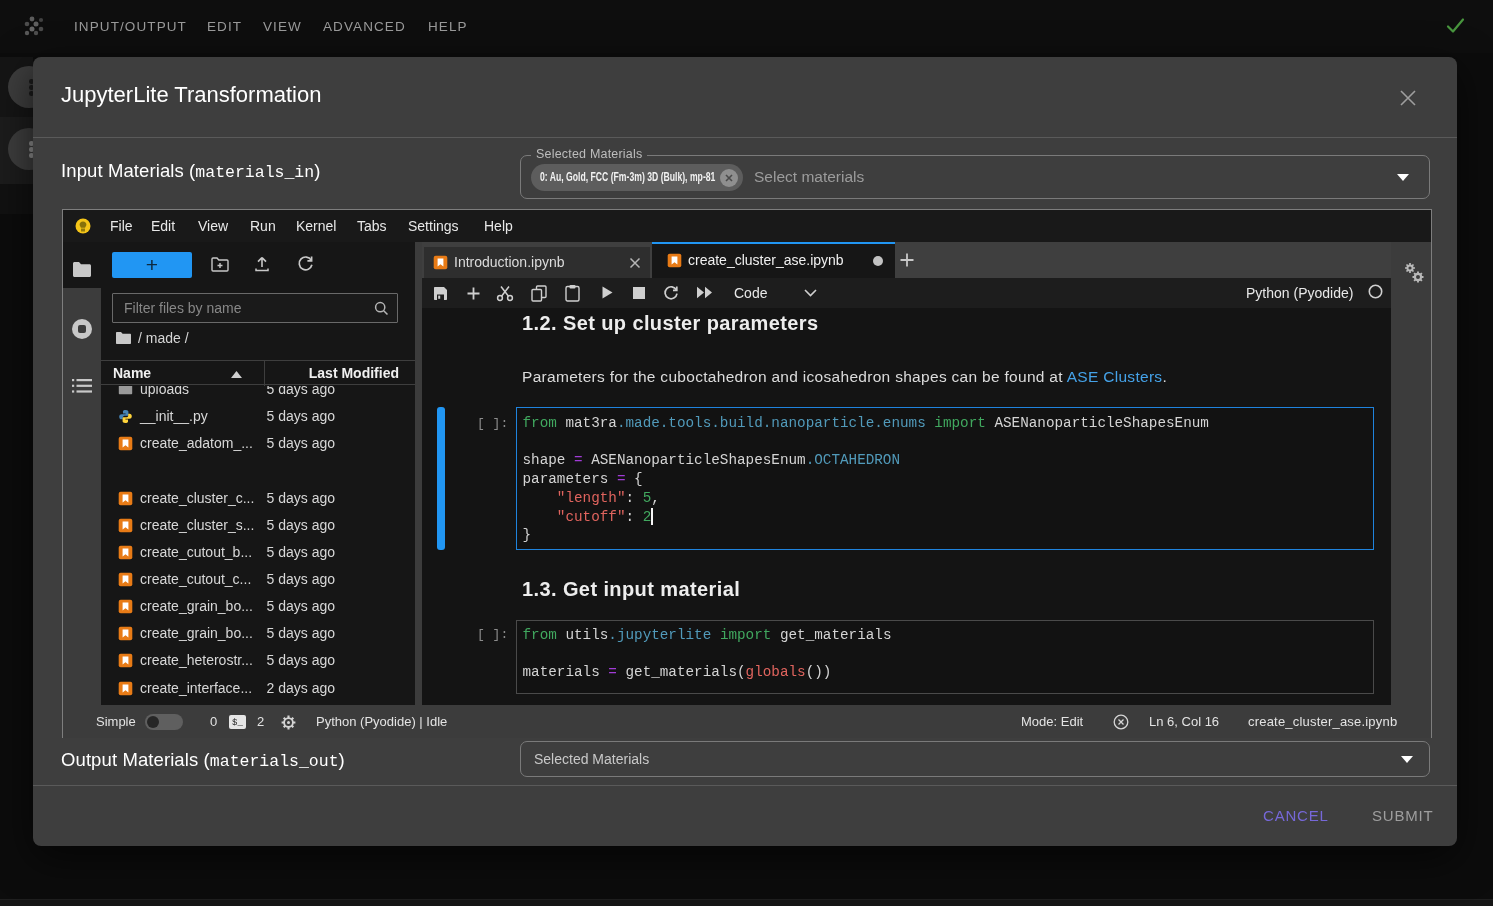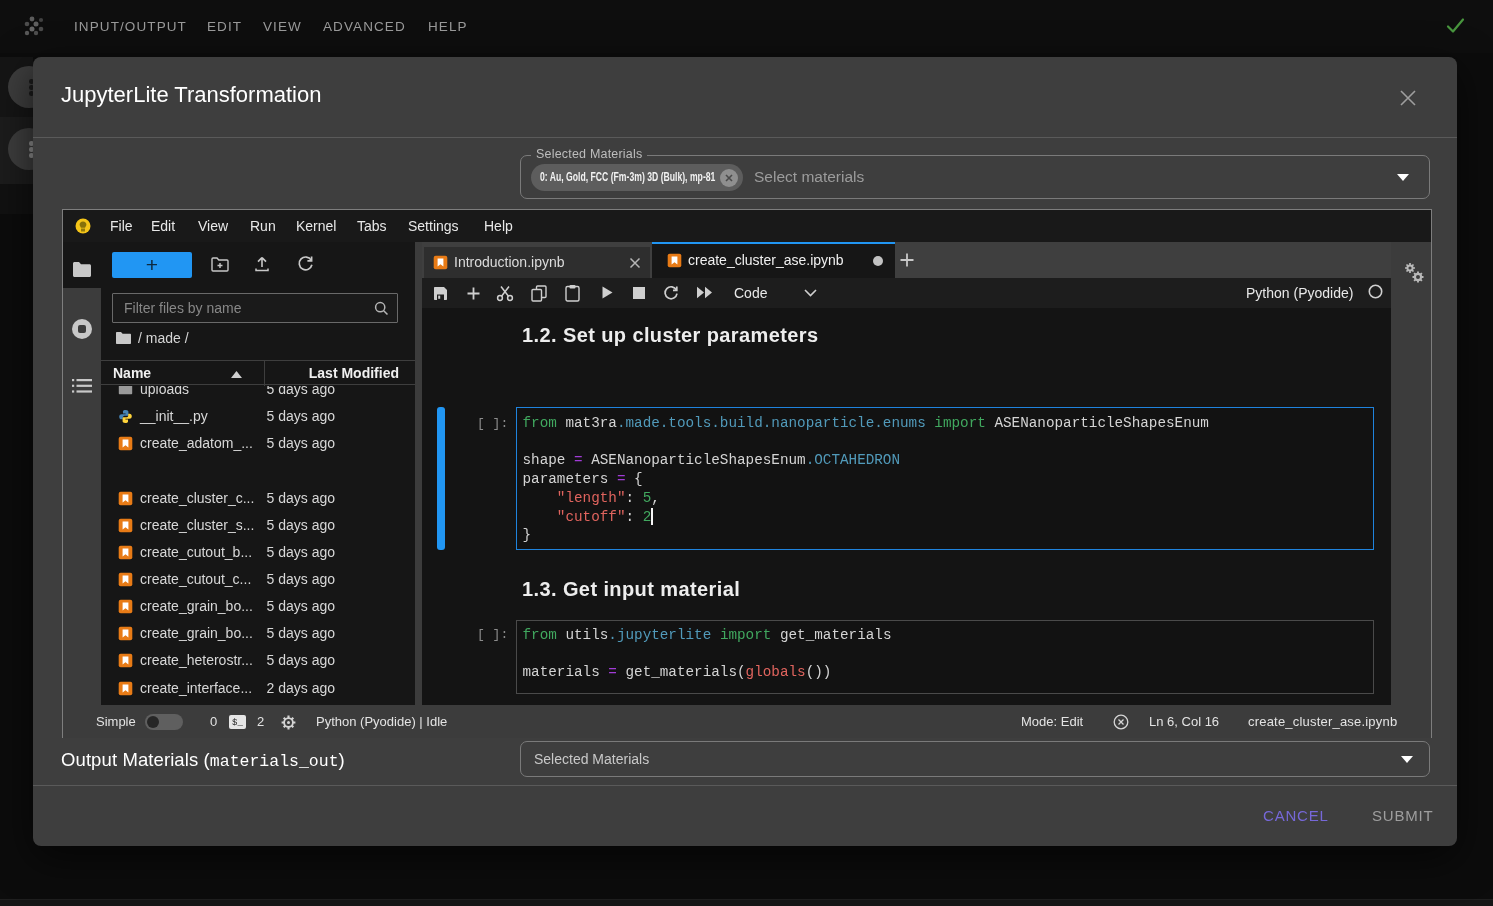--- a/index.html
+++ b/index.html
@@ -112,20 +112,21 @@
 </div>
 <div class="abs" id="bottomband"></div>
 
 <div class="abs" id="modal">
   <div class="abs" id="mtitle">JupyterLite Transformation</div>
   <svg class="abs" id="mclose" viewBox="0 0 28 28">
       <path d="M7 7 L21 21 M21 7 L7 21" stroke="#9e9e9e" stroke-width="1.6"></path>
     </svg>
   <div class="hdiv" style="top:80px"></div>
 
+  <div class="iolabel" style="left:28px;top:103px">Input Materials (<span class="mono">materials_in</span>)</div>
   <div class="selbox" id="inpsel">
     <span class="notch">Selected Materials</span>
     <span id="chip">
         <span id="chiptext">0: Au, Gold, FCC (Fm-3m) 3D (Bulk), mp-81</span>
       <span id="chipx">
           <svg width="18" height="18" viewBox="0 0 18 18">
             <path d="M6 6 L12 12 M12 6 L6 12" stroke="#4a4a4a" stroke-width="1.6"></path>
           </svg>
         </span>
     </span>
@@ -356,21 +357,22 @@
             </svg>
 <svg class="abs" style="left:274px;top:8px" width="17" height="13" viewBox="0 0 17 13">
               <path d="M1 .8 L8 6.5 L1 12.2 Z M9 .8 L16 6.5 L9 12.2 Z" fill="#cfcfcf"></path>
             </svg>
 <span class="abs" style="left:312px;top:0;line-height:30px;font-size:14px;color:#e8e8e8">Code</span>
 <svg class="abs" style="left:382px;top:11px" width="13" height="8" viewBox="0 0 13 8">
               <path d="M1 1 L6.5 6.5 L12 1" stroke="#cfcfcf" stroke-width="1.6" fill="none"></path>
             </svg>
           </div>
         <div id="ncontent">
-          <div class="nb-h" style="left:100px;top:16px">1.2. Set up cluster parameters</div>
+          <div class="nb-h" style="left:100px;top:4px">1.2. Set up cluster parameters</div>
+          <div class="abs" style="left:100px;top:60px;font-size:15.5px;letter-spacing:.3px;color:#dcdcdc;white-space:nowrap">Parameters for the cuboctahedron and icosahedron shapes can be found at <span style="color:#45a2e8">ASE Clusters</span>.</div>
           <div class="abs" style="left:15px;top:99px;width:8px;height:143px;background:#2196f3;border-radius:3px"></div>
           <div class="prompt" style="left:55px;top:108px">[ ]:</div>
           <div class="cell" style="left:94px;top:99px;width:858px;height:143px;border:1.5px solid #1f83dd">
             <div class="codeline" style="top:6px"><span class="kw">from</span> mat3ra<span class="mod">.made.tools.build.nanoparticle.enums</span> <span class="kw">import</span> ASENanoparticleShapesEnum</div>
             <div class="codeline" style="top:43px">shape <span class="op">=</span> ASENanoparticleShapesEnum<span class="mod">.OCTAHEDRON</span></div>
             <div class="codeline" style="top:62px">parameters <span class="op">=</span> {</div>
             <div class="codeline" style="top:81px">    <span class="str">"length"</span>: <span class="num">5</span>,</div>
             <div class="codeline" style="top:100px">    <span class="str">"cutoff"</span>: <span class="num">2</span></div>
             <span class="abs" style="left:134px;top:100px;width:1.6px;height:17px;background:#f5f5f5"></span>
             <div class="codeline" style="top:118px">}</div>

